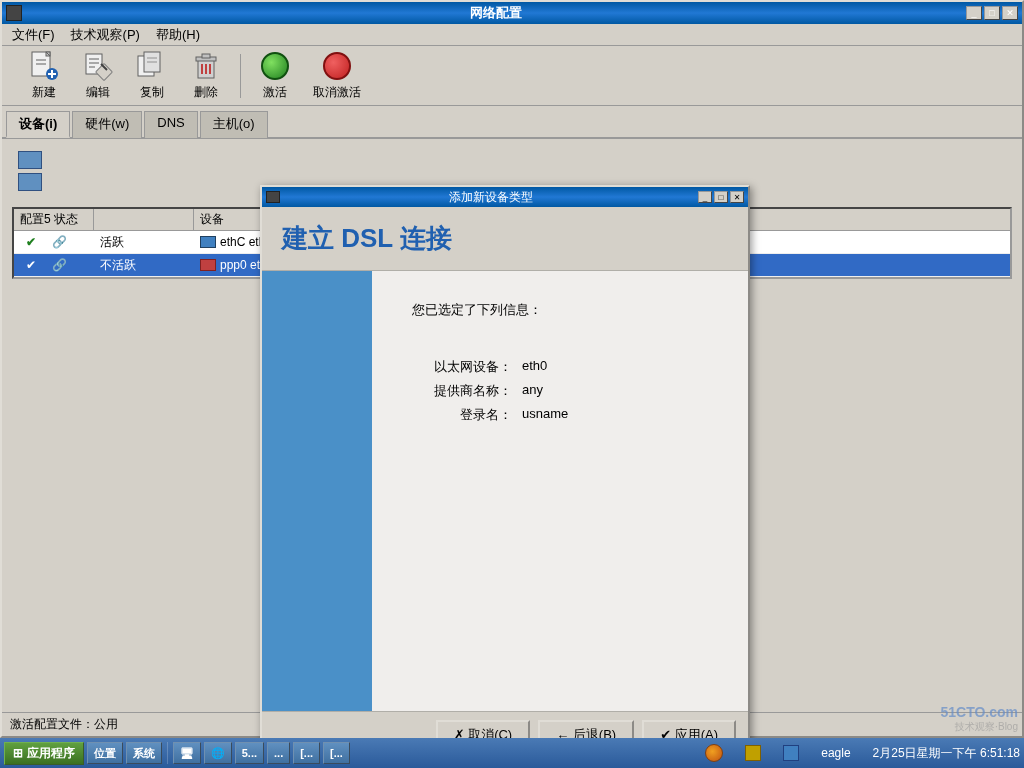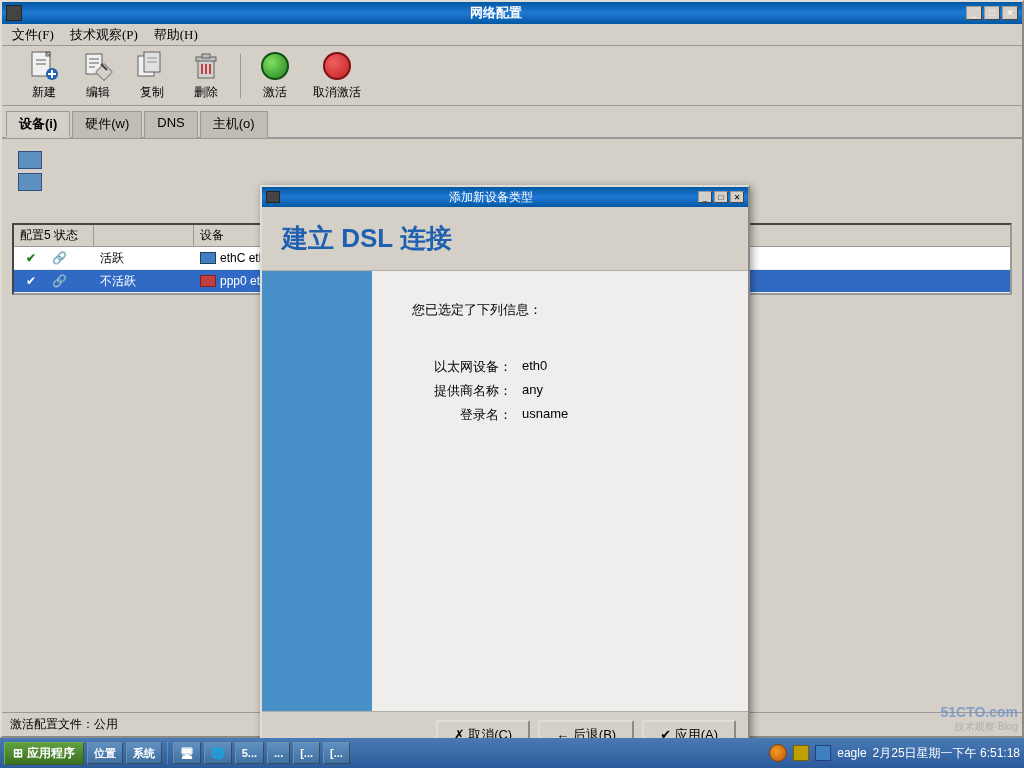--- a/index.html
+++ b/index.html
@@ -58,21 +58,20 @@
       height: 22px;
       display: flex;
       align-items: center;
       padding: 0 2px;
       border-bottom: 1px solid #999;
     }
     .menu-item {
       padding: 2px 8px;
       cursor: pointer;
       font-size: 13px;
-      font-family: Liberation Serif, serif;
     }
 
     
     .toolbar {
       background: #d4d0c8;
       height: 60px;
       display: flex;
       align-items: center;
       padding: 4px 18px;
       gap: 6px;
@@ -167,21 +166,21 @@
       width: 24px; height: 18px;
       background: #6090c0;
       border: 1px solid #305080;
       position: relative;
     }
 
     
     .device-table {
       border: 2px inset #999;
       background: white;
-      margin: 20px 4px;
+      margin: 4px 4px;
     }
     .device-table-header {
       display: grid;
       grid-template-columns: 80px 100px 120px 100px;
       background: #d4d0c8;
       border-bottom: 1px solid #999;
       font-size: 12px;
     }
     .device-table-header span {
       padding: 2px 6px;
@@ -362,21 +361,21 @@
       cursor: pointer;
       height: 22px;
       display: flex;
       align-items: center;
       font-weight: bold;
     }
     .taskbar-right {
       margin-left: auto;
       display: flex;
       align-items: center;
-      gap: 6px;
+      gap: 22px;
       color: white;
       font-size: 12px;
     }
     .watermark {
       position: absolute;
       bottom: 34px;
       right: 6px;
       color: rgba(180,180,180,0.6);
       font-size: 11px;
     }

